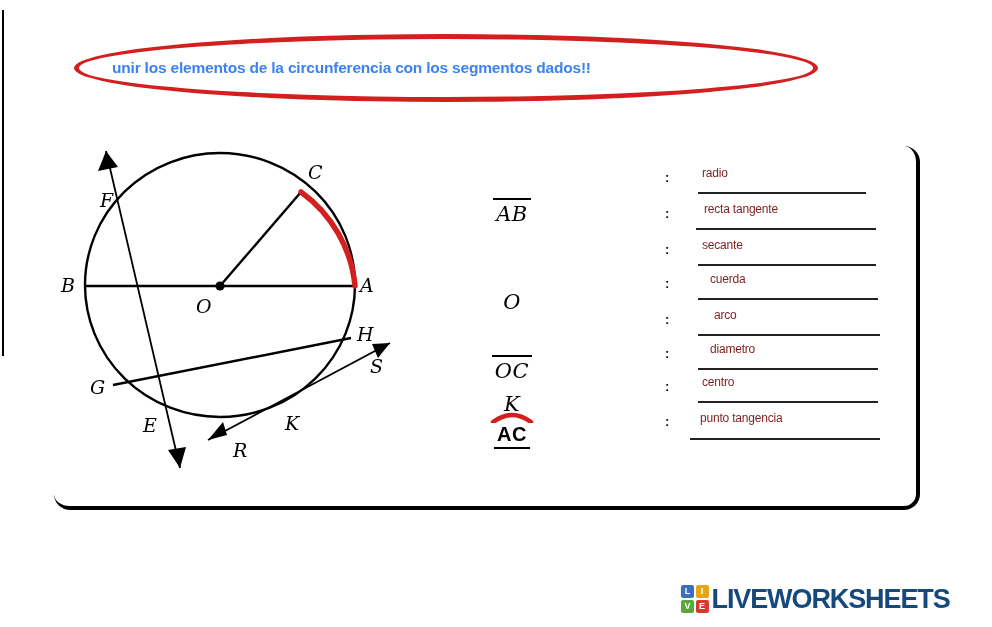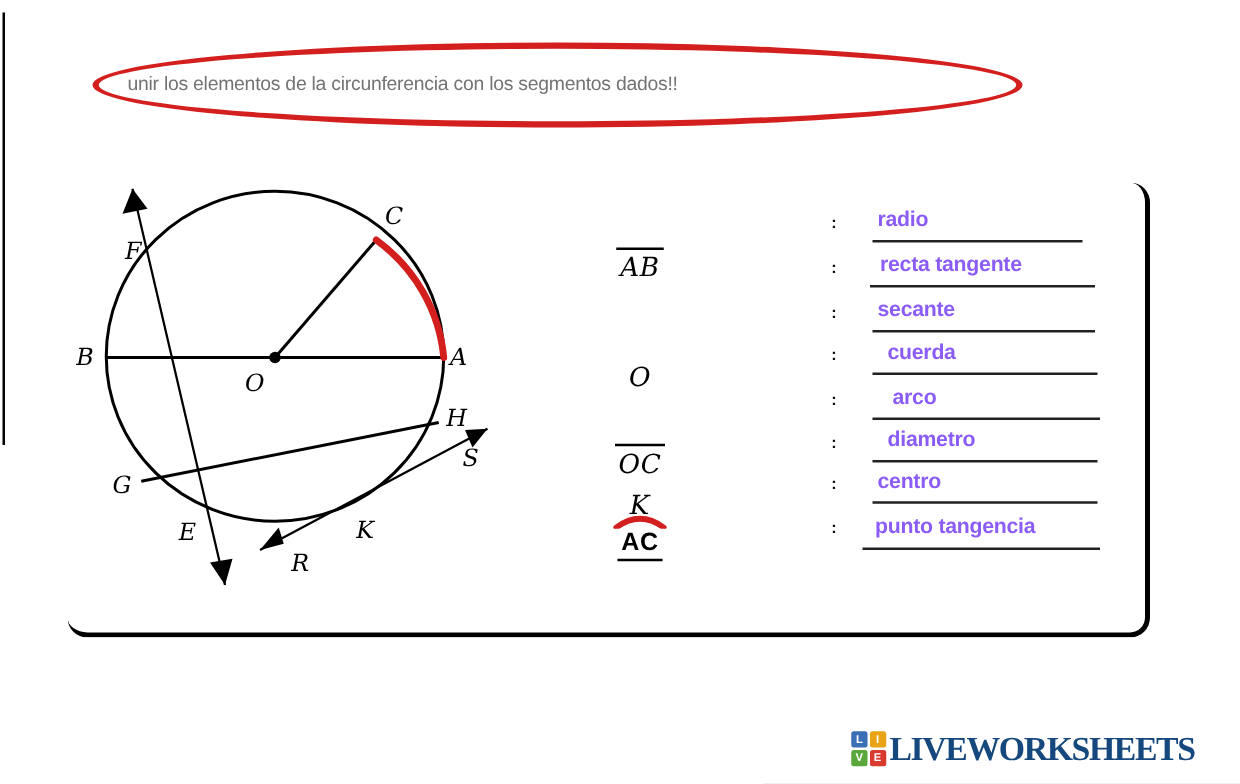--- a/index.html
+++ b/index.html
@@ -35,29 +35,29 @@
   }
   #instruction-banner .ellipse {
     position: absolute;
     inset: 0;
     border: 5px solid #d41f1f;
     border-radius: 50% / 50%;
     box-sizing: border-box;
   }
   #instruction-text {
     position: absolute;
-    left: 28px;
+    left: 38px;
     top: 0;
     width: 690px;
     height: 68px;
     display: flex;
     align-items: center;
     font-size: 15.5px;
-    font-weight: normal;
-    color: #737373;
+    font-weight: bold;
+    color: #3b82f6;
     letter-spacing: -0.2px;
     white-space: nowrap;
   }
 
   
   #worksheet-panel {
     position: absolute;
     left: 54px;
     top: 146px;
     width: 866px;
@@ -157,23 +157,23 @@
     left: 5px;
     top: 2px;
     font-size: 13px;
     color: #111111;
     font-weight: bold;
   }
   .answer-text {
     position: absolute;
     left: 36px;
     top: -2px;
-    font-size: 17px;
-    font-weight: bold;
-    color: #8b5cf6;
+    font-size: 12px;
+    font-weight: normal;
+    color: #7f1d1d;
     white-space: nowrap;
     letter-spacing: -0.2px;
   }
   .answer-line {
     position: absolute;
     left: 32px;
     top: 24px;
     width: 184px;
     height: 1.5px;
     background: #222222;
@@ -204,21 +204,21 @@
     font-weight: bold;
     font-family: "Liberation Sans", sans-serif;
     border-radius: 2px;
     line-height: 1;
   }
   #logo-wordmark {
     font-size: 27px;
     font-weight: bold;
     color: #15487c;
     letter-spacing: -1.1px;
-    font-family: Liberation Serif, serif;
+    font-family: Liberation Sans, sans-serif;
   }
 </style>
 </head>
 <body>
 
 <div id="left-rule"></div>
 
 <div id="instruction-banner">
   <div class="ellipse"></div>
   <div id="instruction-text">unir los elementos de la circunferencia con los segmentos dados!!</div>

